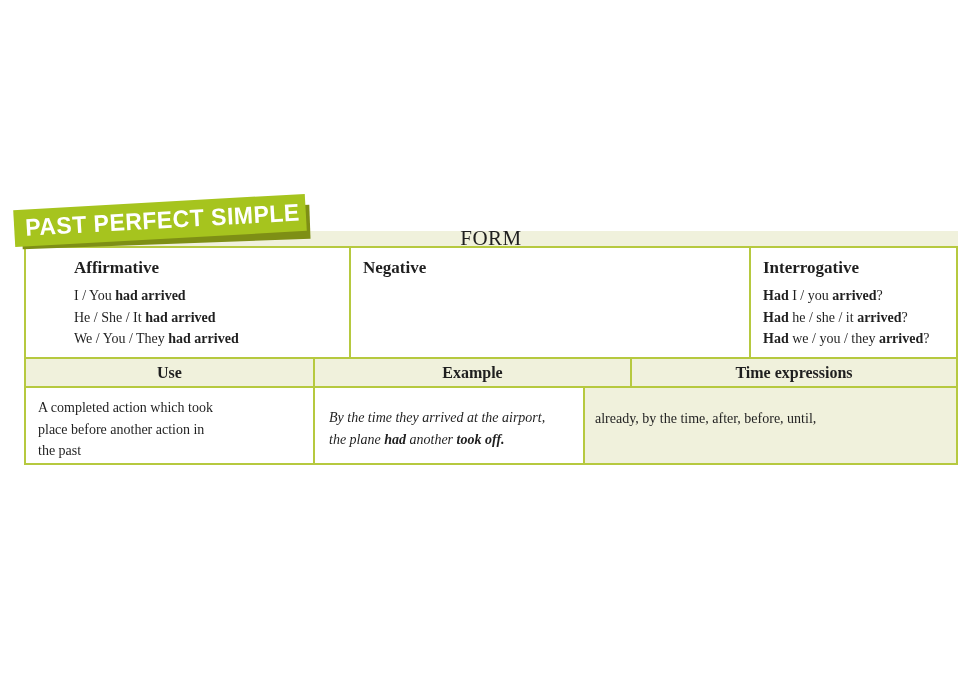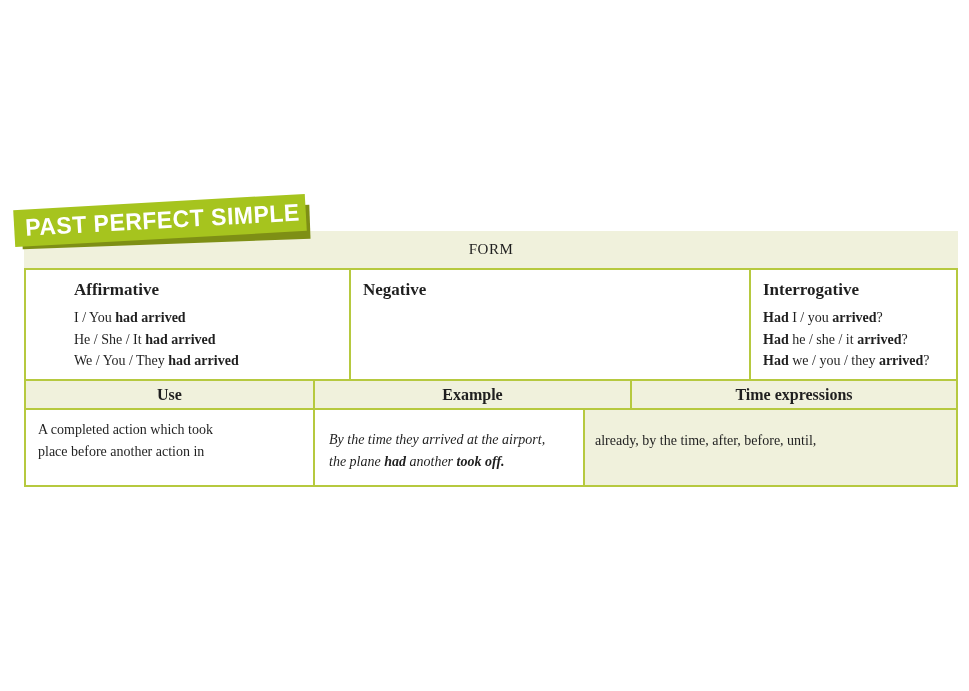--- a/index.html
+++ b/index.html
@@ -47,25 +47,25 @@
     transform:scaleY(1.04);
   }
 
   
   .gtable{
     position:absolute;left:24px;top:231px;
     width:934px;
     z-index:0;
   }
   .form-band{
-    height:39px;
+    height:17px;
     background:var(--cream);
     border-bottom:2px solid var(--table-border);
     display:flex;align-items:center;justify-content:center;
-    font-size:15px;
+    font-size:21px;
     letter-spacing:.5px;
   }
   .trow{
     display:flex;
     border-left:2px solid var(--table-border);
     border-right:2px solid var(--table-border);
     border-bottom:2px solid var(--table-border);
     background:#fff;
   }
   .conj-row{height:111px;padding-left:36px;}
@@ -141,20 +141,21 @@
     <div class="trow head-row">
       <div class="head-cell h1">Use</div>
       <div class="head-cell h2">Example</div>
       <div class="head-cell h3">Time expressions</div>
     </div>
 
     <div class="trow content-row">
       <div class="content-cell u">
           <div class="rline"><span>A completed action which took</span></div>
           <div class="rline"><span>place before another action in</span></div>
+          <div class="rline"><span>the past</span></div>
         </div>
       <div class="content-cell e">
           <div class="rline"><span>By the time they arrived at the airport,</span></div>
           <div class="rline"><span>the plane </span><span class="b">had</span><span> another </span><span class="b">took off.</span></div>
         </div>
       <div class="content-cell t">
           <div class="rline"><span>already, by the time, after, before, until,</span></div>
         </div>
     </div>
 

